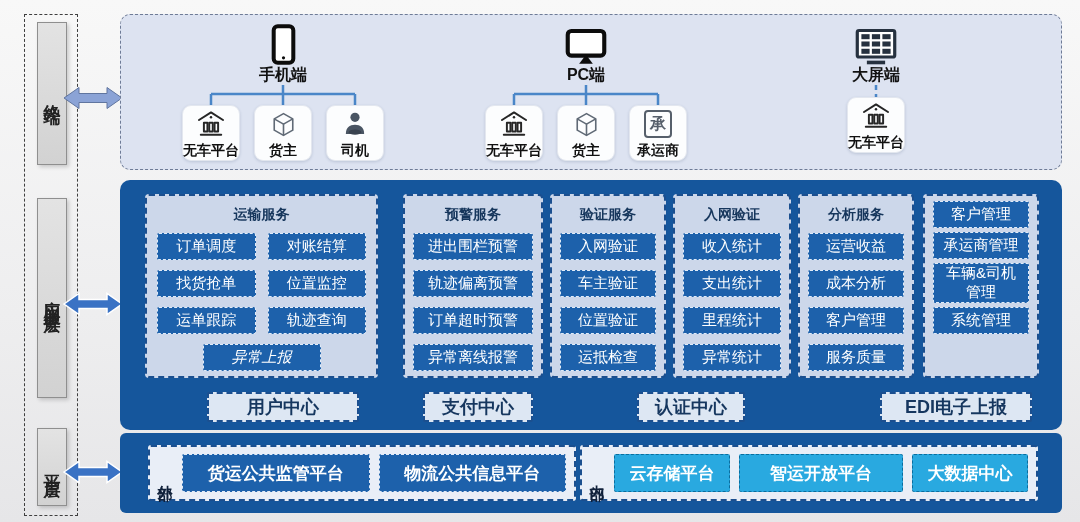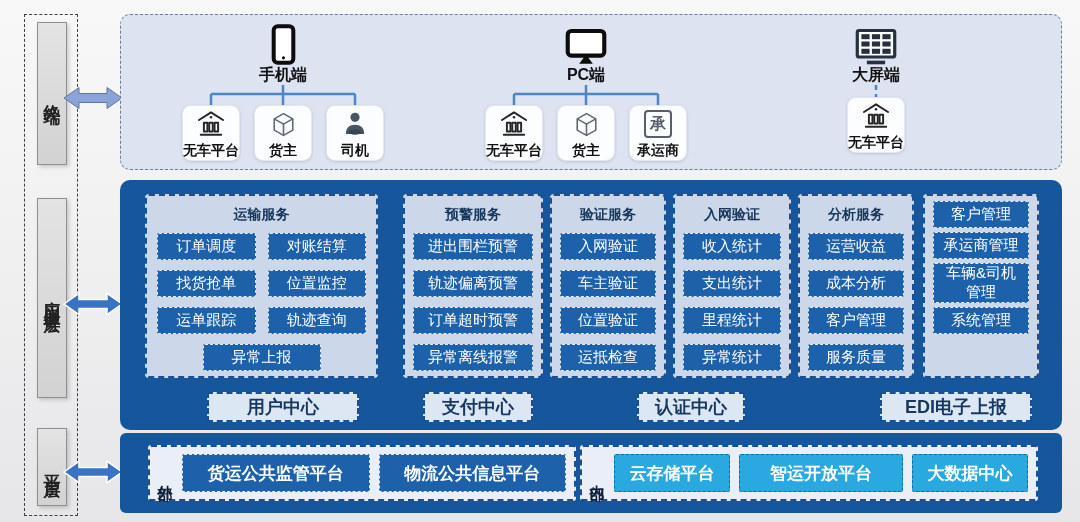--- a/index.html
+++ b/index.html
@@ -37,21 +37,21 @@
     background:#15569c;border-radius:10px;}
   .svc-col{position:absolute;top:14px;height:184px;box-sizing:border-box;background:#ccd7ea;
     border:2px dashed #1b4f8f;border-radius:4px;padding:5px 0 0 0;}
   .svc-title{text-align:center;font-size:14px;font-weight:bold;color:#16365c;height:26px;line-height:26px;
     margin-bottom:6px;}
   .svc-grid{display:grid;grid-template-columns:1fr 1fr;gap:10px 12px;padding:0 10px;}
   .svc-list{display:flex;flex-direction:column;gap:10px;padding:0 8px;}
   .svc-btn{background:#1d61ab;border:1.5px dashed rgba(235,243,252,.95);color:#fff;font-size:15px;
     min-height:27px;display:flex;align-items:center;justify-content:center;text-align:center;
     line-height:1.25;white-space:pre-line;box-sizing:border-box;border-radius:2px;}
-  .svc-last{margin:10px auto 0;width:118px;}
+  .svc-last{margin:10px auto 0;width:118px;font-style:italic;}
   .center-box{position:absolute;top:212px;height:30px;box-sizing:border-box;background:#dde7f3;
     border:2px dashed #1b4f8f;color:#16375f;font-size:18px;font-weight:bold;display:flex;
     align-items:center;justify-content:center;border-radius:2px;text-align:right;}
 
   
   .platform-panel{position:absolute;left:120px;top:433px;width:942px;height:80px;
     background:#15569c;border-radius:6px;}
   .pf-group{position:absolute;top:12px;height:56px;box-sizing:border-box;background:#e9eef7;
     border:2px dashed #1b4f8f;border-radius:3px;display:flex;align-items:center;padding:0 8px;gap:9px;}
   .pf-label{writing-mode:vertical-rl;text-orientation:upright;font-size:15px;font-weight:bold;

